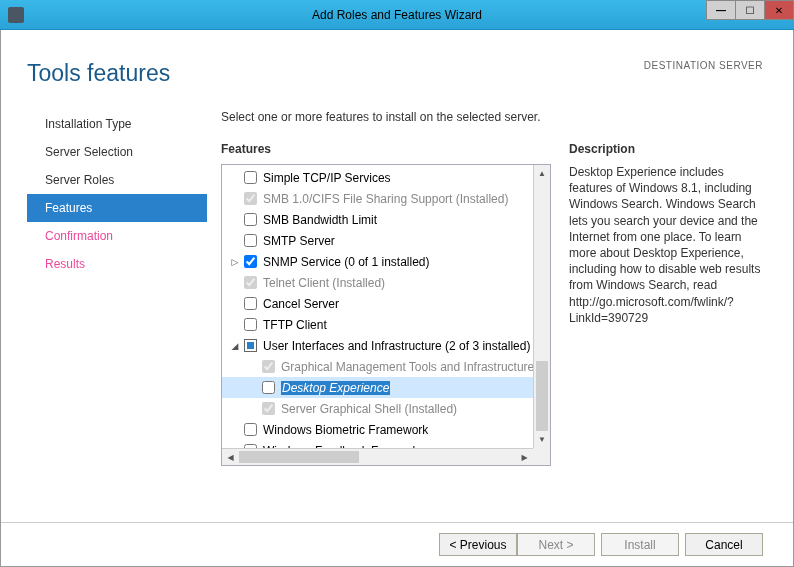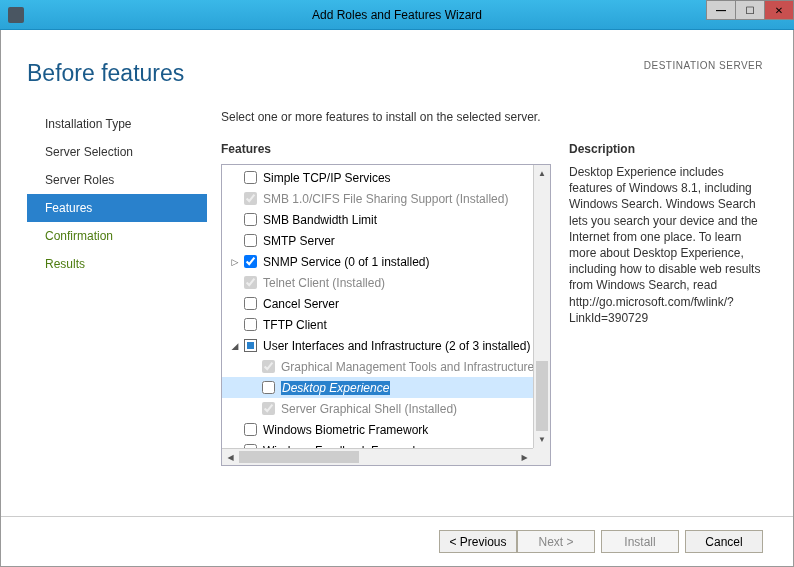--- a/index.html
+++ b/index.html
@@ -13,21 +13,21 @@
 .winbtn.close { background: #c8504f; color: #000; }
 
 .content { position: absolute; top: 30px; left: 0; right: 0; bottom: 0; background: #fff; border: 1px solid #999; border-top: none; }
 
 .page-title { font-size: 23px; font-weight: 300; color: #1a5a8a; position: absolute; top: 30px; left: 26px; }
 .dest-label { position: absolute; top: 30px; right: 30px; font-size: 10px; color: #666; letter-spacing: 0.5px; }
 
 .sidebar { position: absolute; top: 80px; left: 26px; width: 180px; }
 .nav-item { font-size: 12px; color: #333; padding: 7px 18px; cursor: pointer; }
 .nav-item.active { background: #2981cc; color: #fff; }
-.nav-item.disabled { color: #4d7c0f; }
+.nav-item.disabled { color: #ec4899; }
 
 .main { position: absolute; top: 80px; left: 220px; right: 28px; }
 .instruction { font-size: 12px; color: #333; margin-bottom: 18px; }
 .columns { display: flex; gap: 18px; }
 .features-col { width: 330px; }
 .desc-col { flex: 1; }
 .col-header { font-size: 12px; font-weight: 600; color: #333; margin-bottom: 8px; }
 
 .tree-box { border: 1px solid #aab; width: 330px; height: 302px; position: relative; background: #fff; }
 .tree-scroll { position: absolute; top: 0; left: 0; right: 17px; bottom: 17px; overflow: hidden; padding-top: 2px; }
@@ -46,21 +46,21 @@
 .v-scroll .arrow { height: 17px; display: flex; align-items: center; justify-content: center; font-size: 8px; color: #555; background: #f0f0f0; }
 .v-scroll .thumb { position: absolute; top: 17px; left: 2px; right: 2px; height: 60px; background: #cdcdcd; }
 .h-scroll { position: absolute; left: 0; right: 17px; bottom: 0; height: 17px; background: #f0f0f0; border-top: 1px solid #ccc; display: flex; }
 .h-scroll .arrow { width: 17px; display: flex; align-items: center; justify-content: center; font-size: 8px; color: #555; }
 .h-scroll .track { flex: 1; position: relative; }
 .h-scroll .thumb { position: absolute; top: 2px; bottom: 2px; left: 0; width: 120px; background: #cdcdcd; }
 .corner { position: absolute; right: 0; bottom: 0; width: 17px; height: 17px; background: #f0f0f0; }
 
 .desc-text { font-size: 12px; color: #333; line-height: 1.35; }
 
-.footer { position: absolute; bottom: 0; left: 0; right: 0; height: 50px; border-top: 1px solid #ccc; display: flex; align-items: center; justify-content: flex-end; padding-right: 30px; gap: 6px; }
+.footer { position: absolute; bottom: 0; left: 0; right: 0; height: 44px; border-top: 1px solid #ccc; display: flex; align-items: center; justify-content: flex-end; padding-right: 30px; gap: 6px; }
 .btn { min-width: 78px; height: 23px; border: 1px solid #aca899; background: #f0f0f0; font-size: 12px; cursor: pointer; }
 .btn:disabled { color: #888; background: #f4f4f4; }
 .btn-group { display: flex; gap: 0; }
 .btn-group .btn { border-radius: 0; }
 </style>
 </head>
 <body>
 
 <div class="titlebar">
   <div class="titlebar-icon"></div>
@@ -68,21 +68,21 @@
   <div class="winbtns">
     <div class="winbtn">
         <b>—</b>
       </div>
     <div class="winbtn">☐</div>
     <div class="winbtn close">✕</div>
   </div>
 </div>
 
 <div class="content">
-  <div class="page-title">Before features</div>
+  <div class="page-title">Tools features</div>
   <div class="dest-label">DESTINATION SERVER</div>
 
   <div class="sidebar" id="sidebar">
       <div class="nav-item">Installation Type</div>
       <div class="nav-item">Server Selection</div>
       <div class="nav-item">Server Roles</div>
       <div class="nav-item active">Features</div>
       <div class="nav-item disabled">Confirmation</div>
       <div class="nav-item disabled">Results</div>
     </div>

